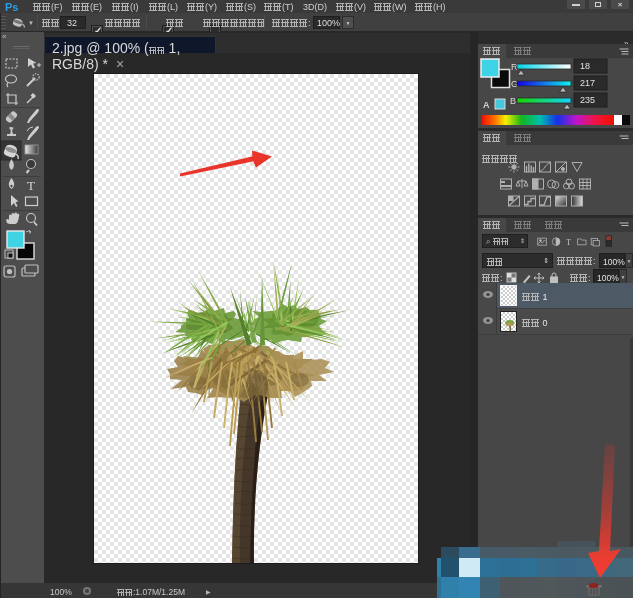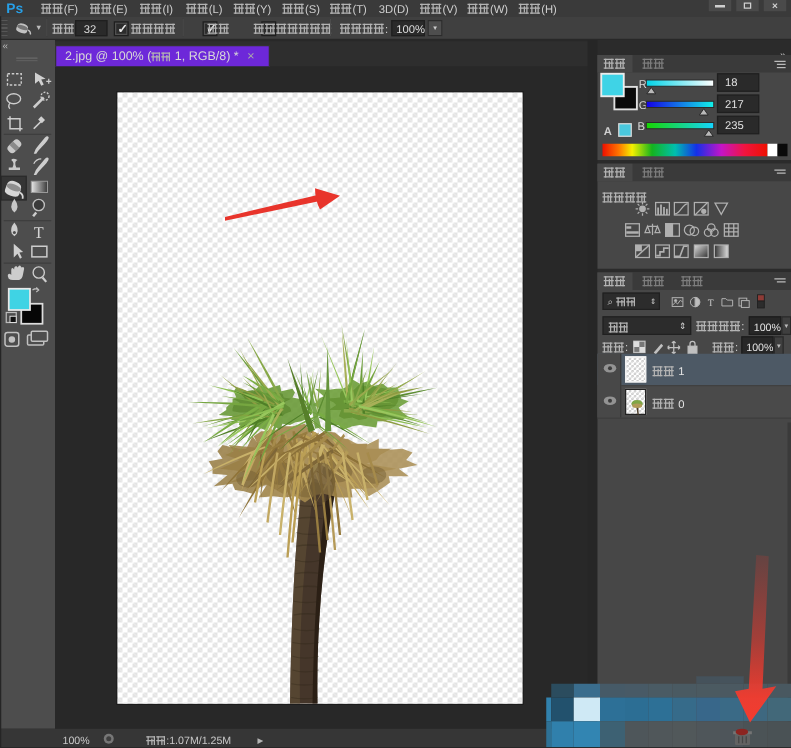--- a/index.html
+++ b/index.html
@@ -12,21 +12,21 @@
  linear-gradient(#b3b3b3,#b3b3b3) 0 7px/8px 1px no-repeat,
  linear-gradient(#b3b3b3,#b3b3b3) 1px 0/1px 8px no-repeat,
  linear-gradient(#b3b3b3,#b3b3b3) 6px 0/1px 8px no-repeat,
  linear-gradient(#b3b3b3,#b3b3b3) 4px 2px/1px 5px no-repeat}
 .h.dim{opacity:.55}
 .h.sm{width:7px;height:7.5px}
 .txt{color:#cfcfcf;font-size:9px;white-space:nowrap}
 .box{background:#2a2a2a;border:1px solid #1f1f1f;box-shadow:0 0 0 1px #51515100;color:#dedede}
 
 #menubar{left:0;top:0;width:633px;height:13px;background:#3a3a3a;display:flex;align-items:center}
-#optbar{left:0;top:13px;width:633px;height:19px;background:#404040;border-bottom:1px solid #282828;display:flex;align-items:flex-start}
+#optbar{left:0;top:13px;width:633px;height:19px;background:#404040;border-bottom:1px solid #282828;display:flex;align-items:flex-end}
 #toolbar{left:0;top:32px;width:44px;height:551px;background:#4d4d4d}
 #docarea{left:44px;top:32px;width:426px;height:551px;background:#282828}
 #rightcol{left:478px;top:32px;width:155px;height:566px;background:#2b2b2b}
 #statusbar{left:0px;top:583px;width:478px;height:15px;background:#363636}
 .panel{position:absolute;left:0;width:155px;background:#474747}
 .ptabs{position:absolute;left:0;top:0;width:155px;height:14px;background:#3a3a3a}
 .ptab{position:absolute;top:0;height:14px;padding:2px 5px 0 5px;font-size:9px;color:#e0e0e0}
 .ptab.on{background:#474747}
 .pmenu{position:absolute;right:4px;top:4px;width:10px;height:7px}
 .chk{display:inline-block;width:10px;height:10px;background:#2c2c2c;border:1px solid #505050;outline:1px solid #1e1e1e;position:relative;vertical-align:-2px}
@@ -168,21 +168,21 @@
           <linearGradient id="tbgrad" x1="0" y1="0" x2="1" y2="0">
             <stop offset="0" stop-color="#e8e8e8"></stop>
             <stop offset="1" stop-color="#3a3a3a"></stop>
           </linearGradient>
         </defs>
 </svg>
 </div>
 
 <div id="docarea" class="abs">
   <div class="abs" style="left:0;top:1px;width:426px;height:20px;background:#2e2e2e"></div>
-  <div class="abs" style="left:0;top:4px;width:172px;height:17px;background:#6d28d9;border:1px solid #333;border-bottom:none;color:#d8d8d8;font-size:10px;padding:3px 0 0 7px">2.jpg @ 100% (<i class="h sm"></i><i class="h sm"></i> 1, RGB/8) * <span style="color:#aaa;margin-left:4px">×</span></div>
+  <div class="abs" style="left:0;top:4px;width:172px;height:17px;background:#0f172a;border:1px solid #333;border-bottom:none;color:#d8d8d8;font-size:14px;padding:3px 0 0 7px">2.jpg @ 100% (<i class="h sm"></i><i class="h sm"></i> 1, RGB/8) * <span style="color:#aaa;margin-left:4px">×</span></div>
   <div class="abs" style="left:50px;top:42px;width:324px;height:489px;background:#fff;
     background-image:linear-gradient(45deg,#e4e4e4 25%,transparent 25%,transparent 75%,#e4e4e4 75%),linear-gradient(45deg,#e4e4e4 25%,transparent 25%,transparent 75%,#e4e4e4 75%);
     background-position:0 0,4px 4px;background-size:8px 8px;box-shadow:0 0 0 1px #1c1c1c">
     <svg width="324" height="489" viewBox="0 0 324 489" style="position:absolute;left:0;top:0">
 <defs>
             <filter id="soft" x="-20%" y="-20%" width="140%" height="140%">
               <feGaussianBlur stdDeviation="0.4"></feGaussianBlur>
             </filter>
           </defs>
 <path d="M148,310 C141,370 139,430 138,489 L160,489 C159,430 164,370 175,315 Z" fill="#45362a"></path>

